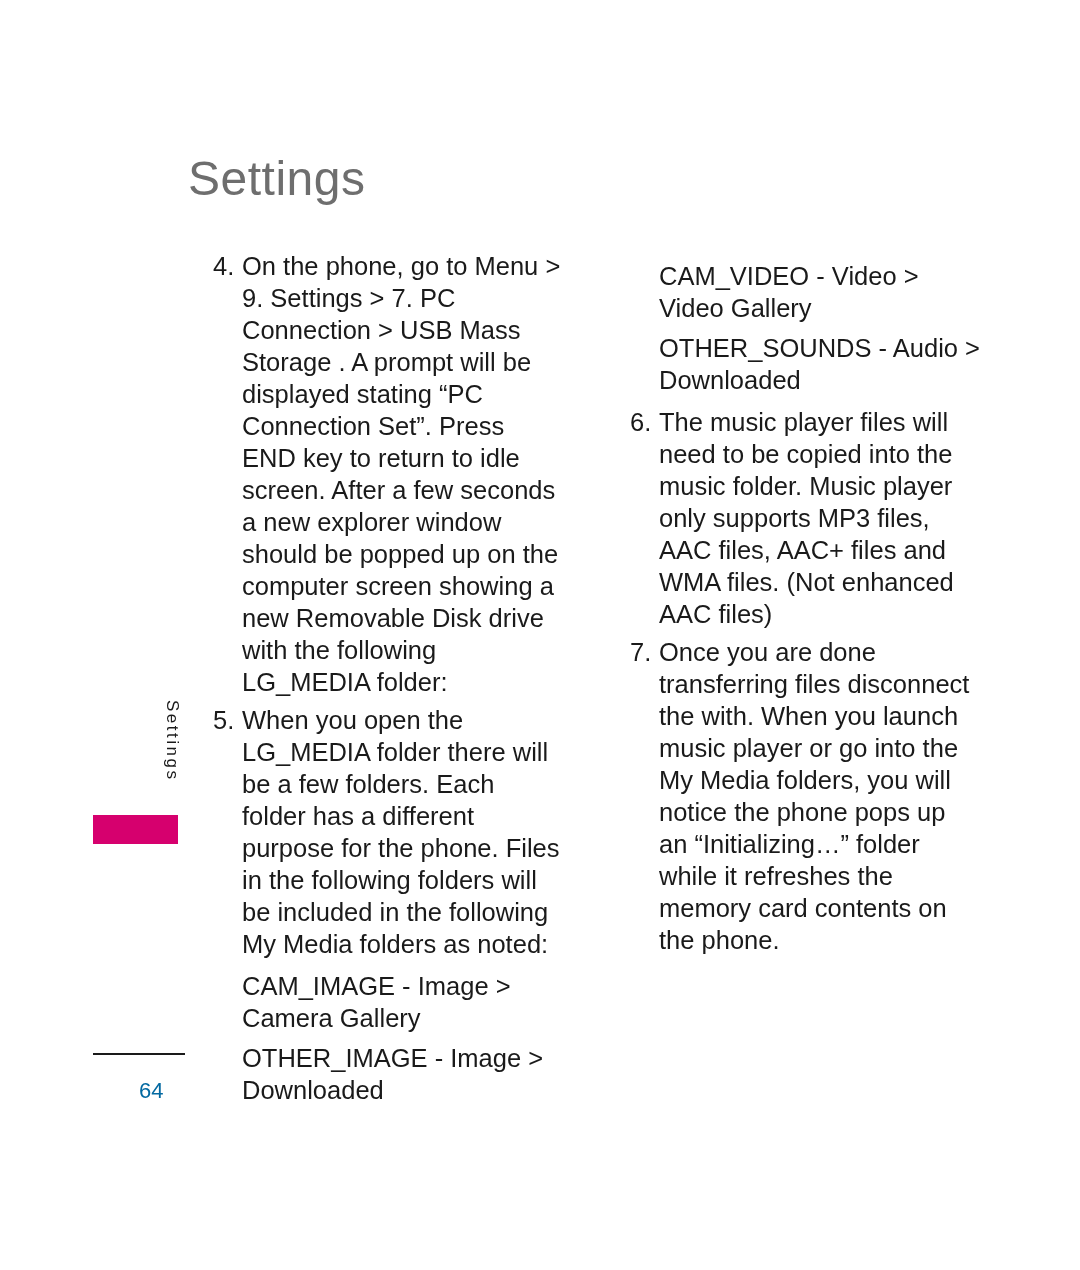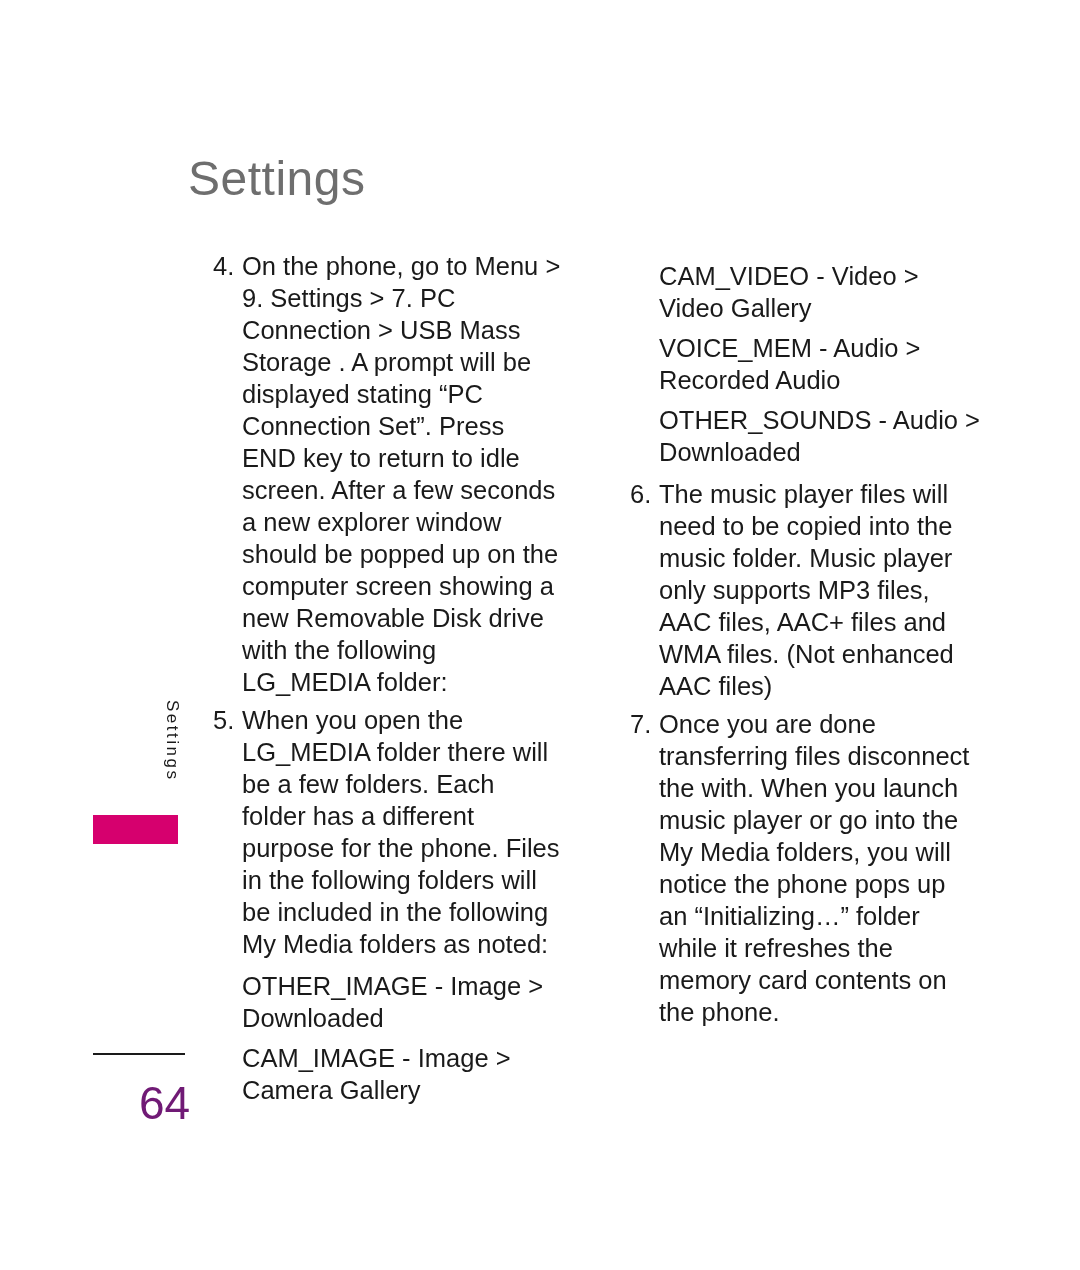--- a/index.html
+++ b/index.html
@@ -75,22 +75,22 @@
     left: 93px;
     top: 1053px;
     width: 92px;
     height: 0;
     border-top: 2px solid #1a1a1a;
   }
   .folio {
     position: absolute;
     left: 139px;
     top: 1080px;
-    font-size: 46px;
-    color: #701a75;
+    font-size: 22px;
+    color: #0369a1;
     line-height: 1;
   }
 
   
   .col {
     position: absolute;
     top: 250px;
     width: 350px;
     font-size: 25.5px;
     line-height: 32px;
@@ -145,31 +145,30 @@
       <div class="step-num">4.</div>
       <div class="step-body">On the phone, go to Menu &gt; 9. Settings &gt; 7. PC Connection &gt; USB Mass Storage . A prompt will be displayed stating “PC Connection Set”. Press END key to return to idle screen.  After a few seconds a new explorer window should be popped up on the computer screen showing a new Removable Disk drive with the following LG_MEDIA folder:</div>
     </div>
 
     <div class="step">
       <div class="step-num">5.</div>
       <div class="step-body">When you open the LG_MEDIA folder there will be a few folders. Each folder has a different purpose for the phone.  Files in the following folders will be included in the following My Media folders as noted:</div>
     </div>
 
     <div class="folder-group">
+      <div class="folder-line">CAM_IMAGE - Image &gt; Camera Gallery</div>
       <div class="folder-line">OTHER_IMAGE -  Image &gt; Downloaded</div>
-      <div class="folder-line">CAM_IMAGE - Image &gt; Camera Gallery</div>
     </div>
 
   </div>
 
   <div class="col col-right">
 
     <div class="folder-group">
       <div class="folder-line">CAM_VIDEO - Video &gt; Video Gallery</div>
-      <div class="folder-line">VOICE_MEM - Audio &gt; Recorded Audio</div>
       <div class="folder-line">OTHER_SOUNDS - Audio &gt; Downloaded</div>
     </div>
 
     <div class="step" style="margin-top:10px;">
       <div class="step-num">6.</div>
       <div class="step-body">The music player files will need to be copied into the music folder. Music player only supports MP3 files, AAC files, AAC+ files and WMA files. (Not enhanced AAC files)</div>
     </div>
 
     <div class="step">
       <div class="step-num">7.</div>

